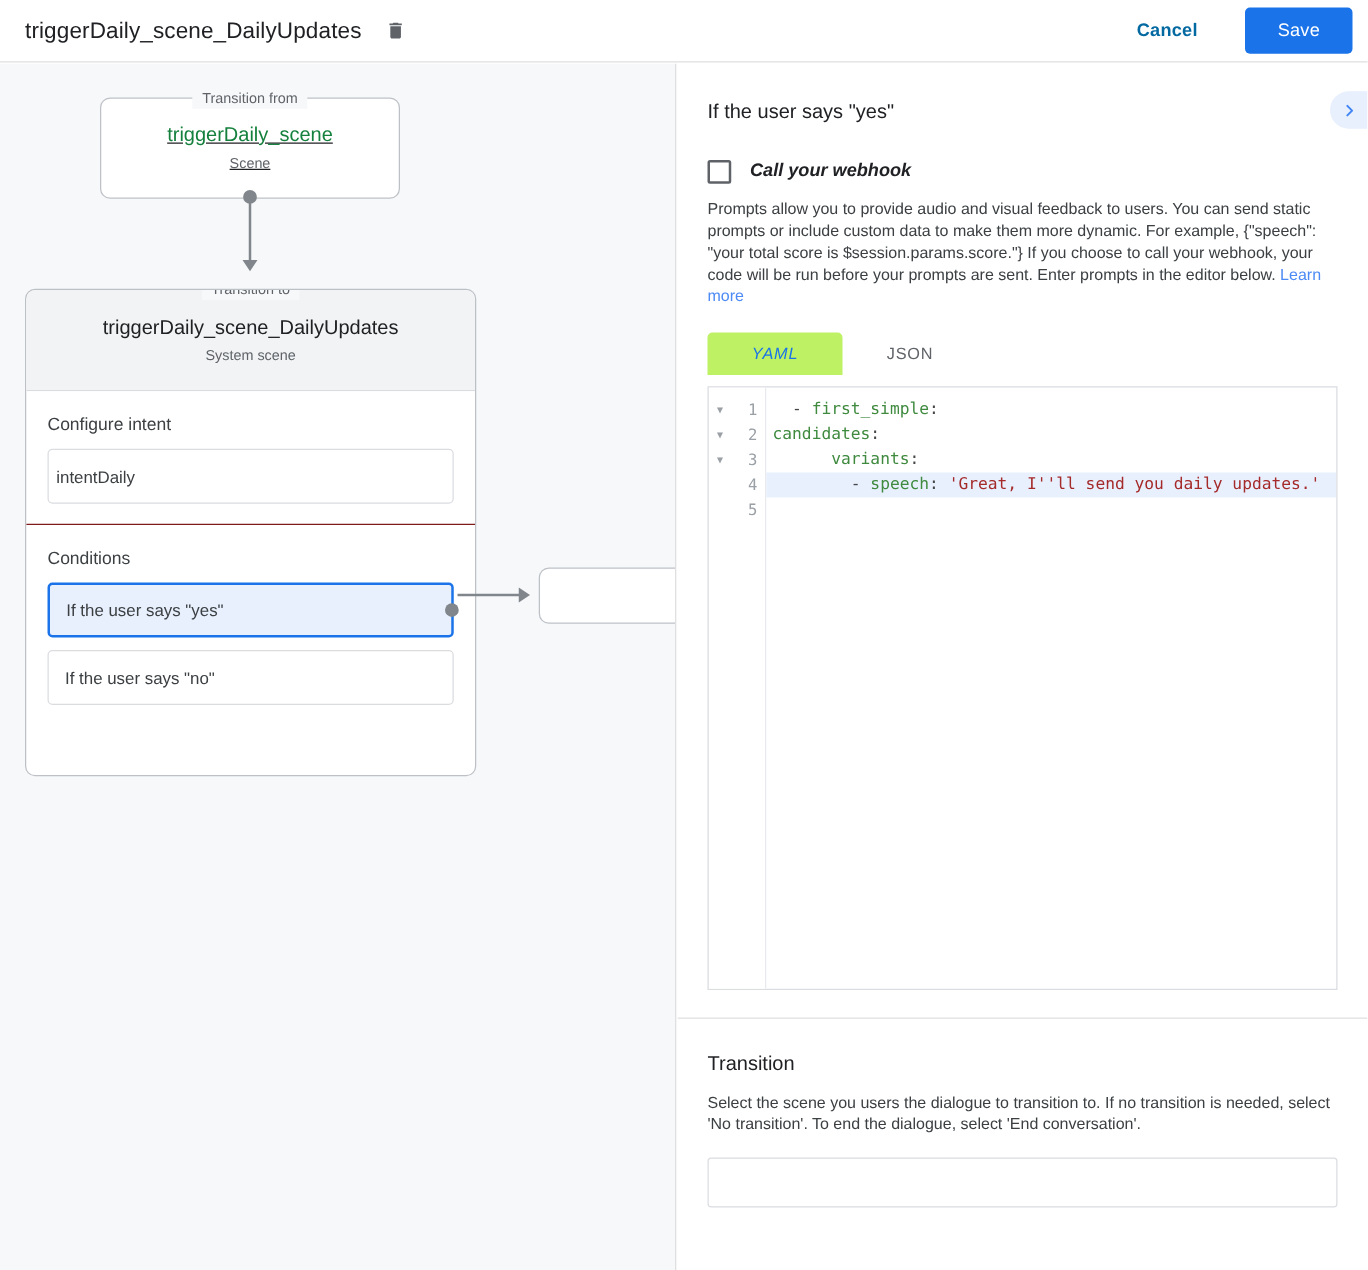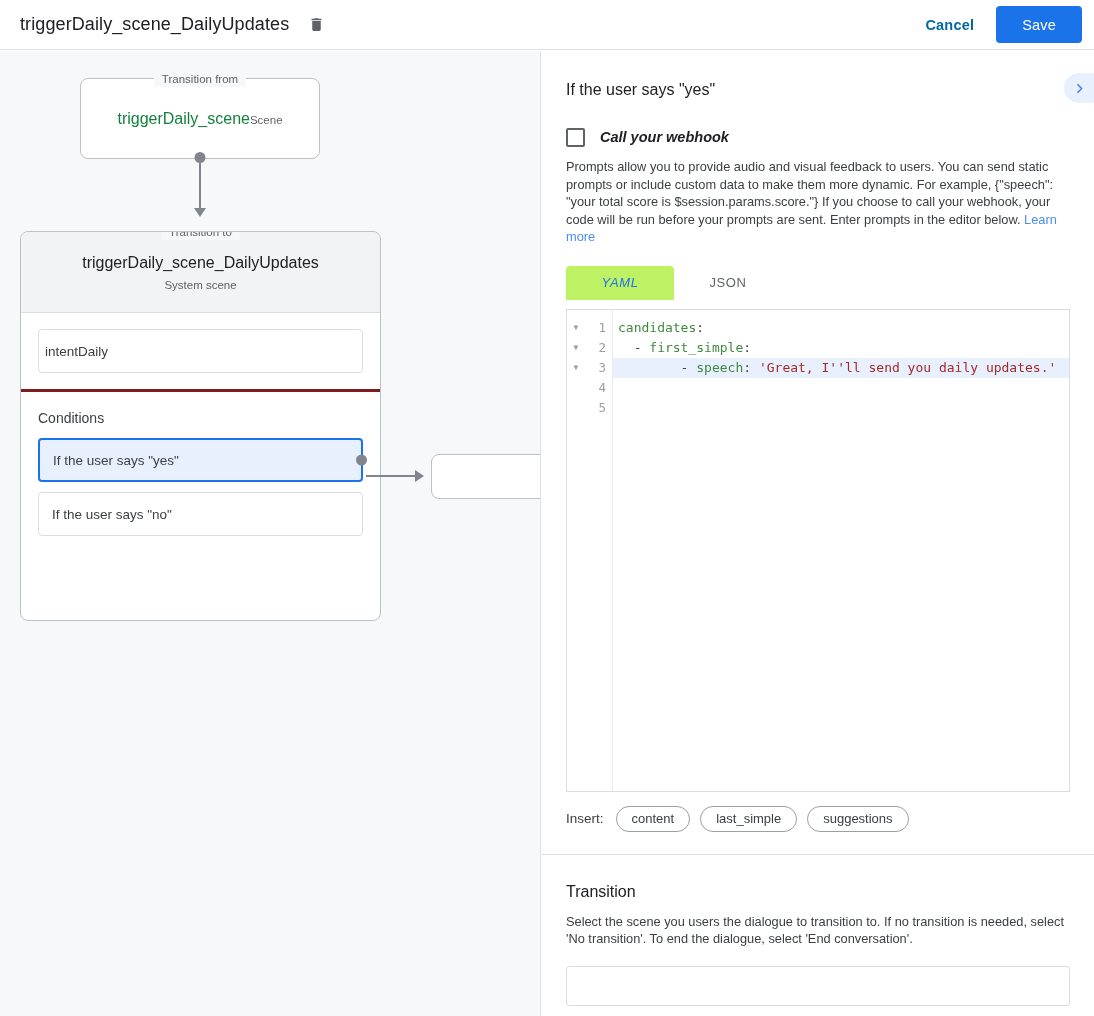--- a/index.html
+++ b/index.html
@@ -39,21 +39,21 @@
     color: #0369a1;
     font-size: 14.5px;
     font-weight: 700;
     background: none; border: none;
     padding: 8px 14px;
     cursor: pointer;
     letter-spacing: 0.2px;
     font-family: inherit;
   }
   .save-btn {
-    margin-left: 8px; margin-right: 12px;
+    margin-left: 24px; margin-right: 12px;
     background: #1a73e8;
     color: #ffffff;
     border: none;
     border-radius: 4px;
     font-size: 14.5px;
     font-weight: 500;
     padding: 0 26px;
     height: 37px;
     cursor: pointer;
     letter-spacing: 0.2px;
@@ -86,22 +86,22 @@
     font-size: 11.5px;
     color: #5f6368;
     white-space: nowrap;
     line-height: 16px;
   }
 
   
   #node-from {
     left: 80px; top: 27px;
     width: 240px; height: 81px;
-    display: flex; 
-    align-items: center; justify-content: center;
+    display: flex; flex-direction: column;
+    align-items: center; justify-content: center; text-decoration: underline;
   }
   #node-from .node-title {
     font-size: 16px; color: #15803d; line-height: 22px;
   }
   #node-from .node-sub {
     font-size: 11.5px; color: #5f6368; margin-top: 3px; line-height: 16px;
   }
 
   
   .connector-v {
@@ -141,21 +141,21 @@
     background: #f1f3f4;
     border-bottom: 1px solid #dadce0;
     display: flex; flex-direction: column;
     align-items: center; justify-content: center;
     border-radius: 7px 7px 0 0;
   }
   #node-to .to-title { font-size: 16px; color: #202124; line-height: 22px; }
   #node-to .to-sub { font-size: 11.5px; color: #5f6368; margin-top: 3px; line-height: 16px; }
 
   .to-section { padding: 16px 17px 16px 17px; }
-  .to-section + .to-section { border-top: 3px solid #7f1d1d; }
+  .to-section + .to-section { border-top: 1px solid #7f1d1d; }
   .section-label {
     font-size: 14px; color: #3c4043; margin-bottom: 10px; line-height: 20px;
   }
   .field-box {
     height: 44px;
     border: 1px solid #dadce0;
     border-radius: 4px;
     background: #ffffff;
     display: flex; align-items: center;
     padding: 0 6px;
@@ -432,20 +432,21 @@
   <div class="connector-arrow"></div>
 
   <div class="fieldset" id="node-to">
     <div class="legend">Transition to</div>
     <div class="to-header">
       <div class="to-title">triggerDaily_scene_DailyUpdates</div>
       <div class="to-sub">System scene</div>
     </div>
 
     <div class="to-section">
+      <div class="section-label">Configure intent</div>
       <div class="field-box">intentDaily</div>
     </div>
 
     <div class="to-section">
       <div class="section-label">Conditions</div>
       <div class="cond-item selected">
         <span>If the user says "yes"</span>
         <span class="cond-dot"></span>
       </div>
       <div class="cond-item">
@@ -505,33 +506,28 @@
           <div class="gutter-row">
             <span class="fold"></span>
             <span class="lineno">4</span>
           </div>
           <div class="gutter-row">
             <span class="fold"></span>
             <span class="lineno">5</span>
           </div>
         </div>
       <div class="code-area" id="code-area">
+          <div class="code-line"><span class="tok-punc">  - </span><span class="tok-key">first_simple</span><span class="tok-punc">:</span></div>
           <div class="code-line"><span class="tok-key">candidates</span><span class="tok-punc">:</span></div>
-          <div class="code-line"><span class="tok-punc">  - </span><span class="tok-key">first_simple</span><span class="tok-punc">:</span></div>
+          <div class="code-line"><span class="tok-punc">      </span><span class="tok-key">variants</span><span class="tok-punc">:</span></div>
           <div class="code-line hl"><span class="tok-punc">        - </span><span class="tok-key">speech</span><span class="tok-punc">: </span><span class="tok-str">'Great, I''ll send you daily updates.'</span></div>
           <div class="code-line"><span class="tok-punc"></span></div>
         </div>
     </div>
 
-    <div class="insert-row">
-      <div class="insert-label">Insert:</div>
-      <button class="chip">content</button>
-      <button class="chip">last_simple</button>
-      <button class="chip">suggestions</button>
-    </div>
   </div>
 
   <div class="divider"></div>
 
   <div class="transition-block">
     <div class="transition-title">Transition</div>
     <div class="transition-desc">Select the scene you users the dialogue to transition to. If no transition is needed, select 'No transition'. To end the dialogue, select 'End conversation'.</div>
     <div class="select-box">
       
       

